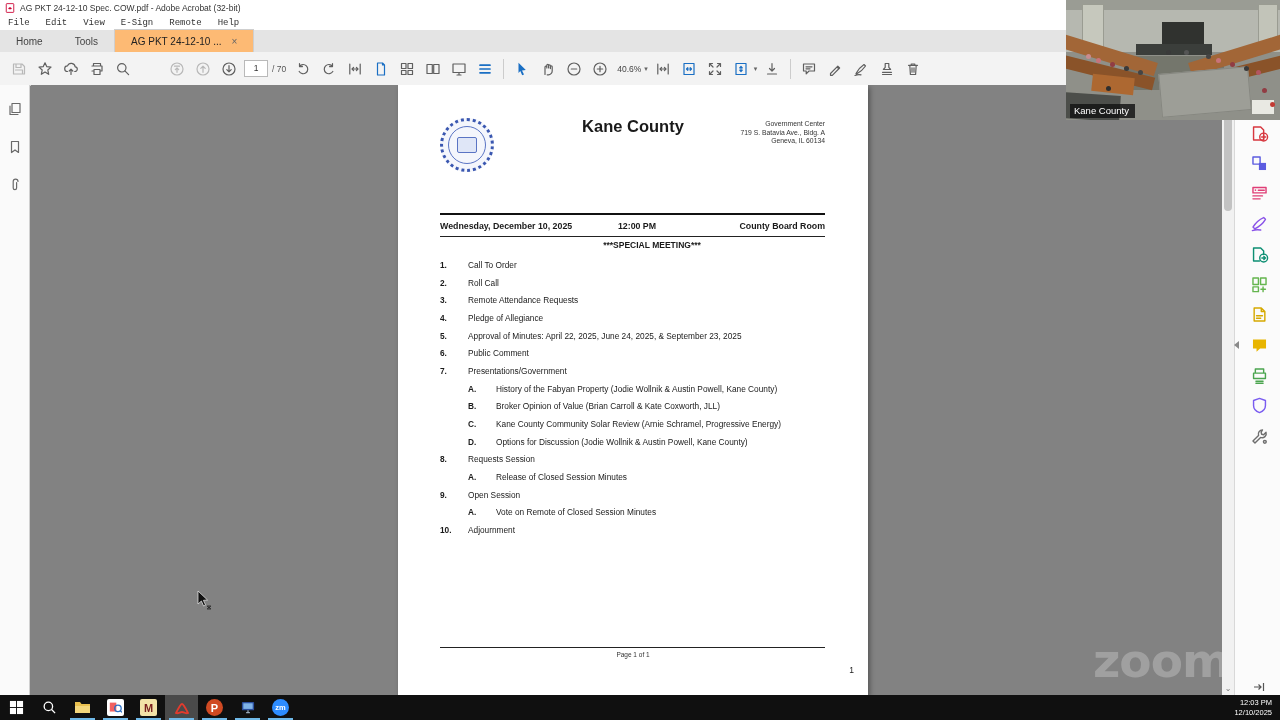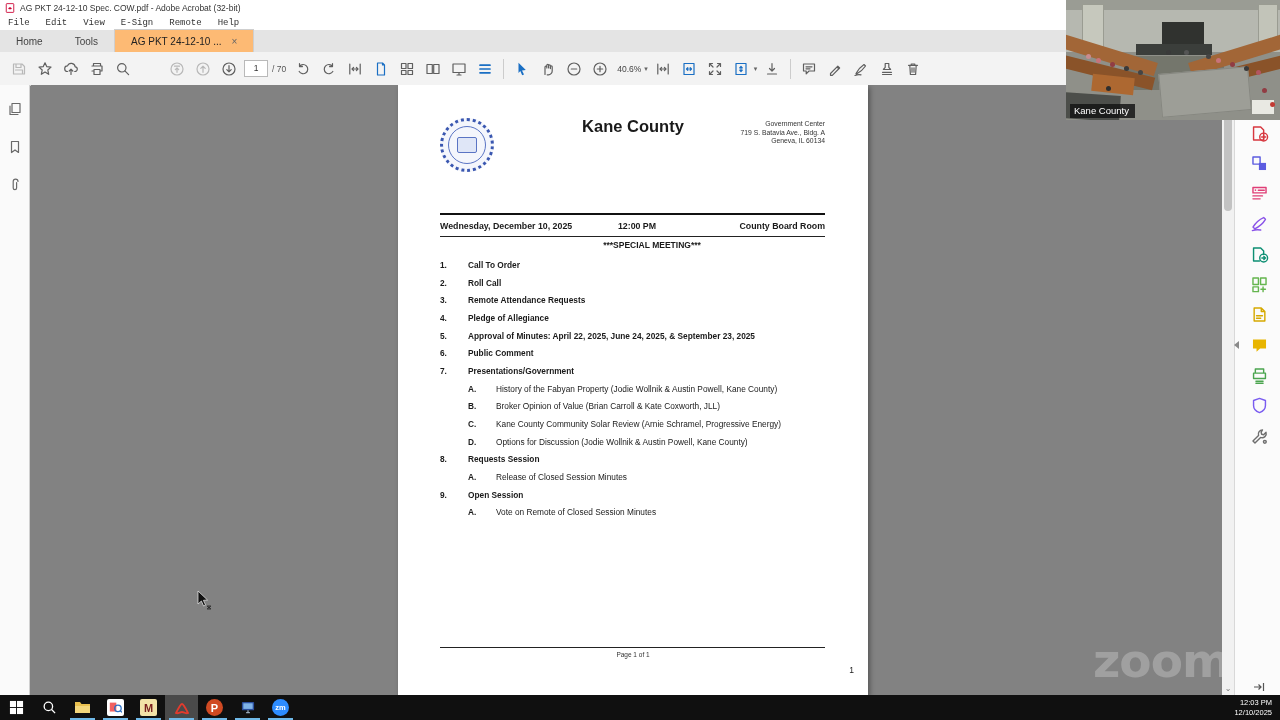--- a/index.html
+++ b/index.html
@@ -50,21 +50,21 @@
   .daterow{position:absolute;left:42px;top:133px;width:385px;height:16px;font-size:8.8px;font-weight:bold;
     display:flex;align-items:center;}
   .daterow .d1{width:158px;text-align:left;}
   .daterow .d2{width:78px;text-align:center;}
   .daterow .d3{flex:1;text-align:right;}
   .rule-thin{position:absolute;left:42px;top:150.5px;width:385px;height:1px;background:#222;}
   .special{position:absolute;left:0;top:155px;width:470px;text-align:center;font-size:8.5px;font-weight:bold;margin-left:19px;}
   .agenda{position:absolute;left:42px;top:171px;width:400px;}
   .arow{display:flex;height:17.7px;align-items:center;font-size:8.3px;}
   .arow .num{width:28px;font-weight:bold;}
-  .arow.main .txt{font-weight:bold;}
+  .arow.main .txt{font-weight:normal;}
   .arow.sub{padding-left:28px;}
   .arow.sub .num{font-weight:bold;}
   .foot-rule{position:absolute;left:42px;top:562px;width:385px;height:1.4px;background:#222;}
   .foot-text{position:absolute;left:0;top:566px;width:470px;text-align:center;font-size:6.5px;color:#333;}
   .corner-num{position:absolute;right:14px;top:580px;font-size:8.5px;color:#222;}
   
   .watermark{position:absolute;left:1093px;top:633px;font-size:47px;font-weight:bold;
     color:#a0a0a0;letter-spacing:-1px;z-index:2;font-family:"DejaVu Sans",sans-serif;}
   
   .scrollbar{position:absolute;left:1222px;top:85px;width:12px;height:610px;background:#f1f1f1;z-index:3;}
@@ -414,20 +414,24 @@
             <span class="num">A.</span>
             <span class="txt">Release of Closed Session Minutes</span>
           </div>
           <div class="arow main">
             <span class="num">9.</span>
             <span class="txt">Open Session</span>
           </div>
           <div class="arow sub">
             <span class="num">A.</span>
             <span class="txt">Vote on Remote of Closed Session Minutes</span>
+          </div>
+          <div class="arow main">
+            <span class="num">10.</span>
+            <span class="txt">Adjournment</span>
           </div>
         </div>
       <div class="foot-rule"></div>
       <div class="foot-text">Page 1 of 1</div>
       <div class="corner-num">1</div>
     </div>
 
     <svg class="cursor" width="16" height="20" viewBox="0 0 16 20">
       <path d="M2 1 L2 14 L5.4 11 L7.6 16 L9.6 15.1 L7.4 10.3 L11.5 10 Z" fill="#111" stroke="#eee" stroke-width="0.7"></path>
       <path d="M11 16 h4 M11 19 h4 M11.5 16 c0 2 3 1 3 3 M14.5 16 c0 2 -3 1 -3 3" stroke="#222" stroke-width="0.8" fill="none"></path>

